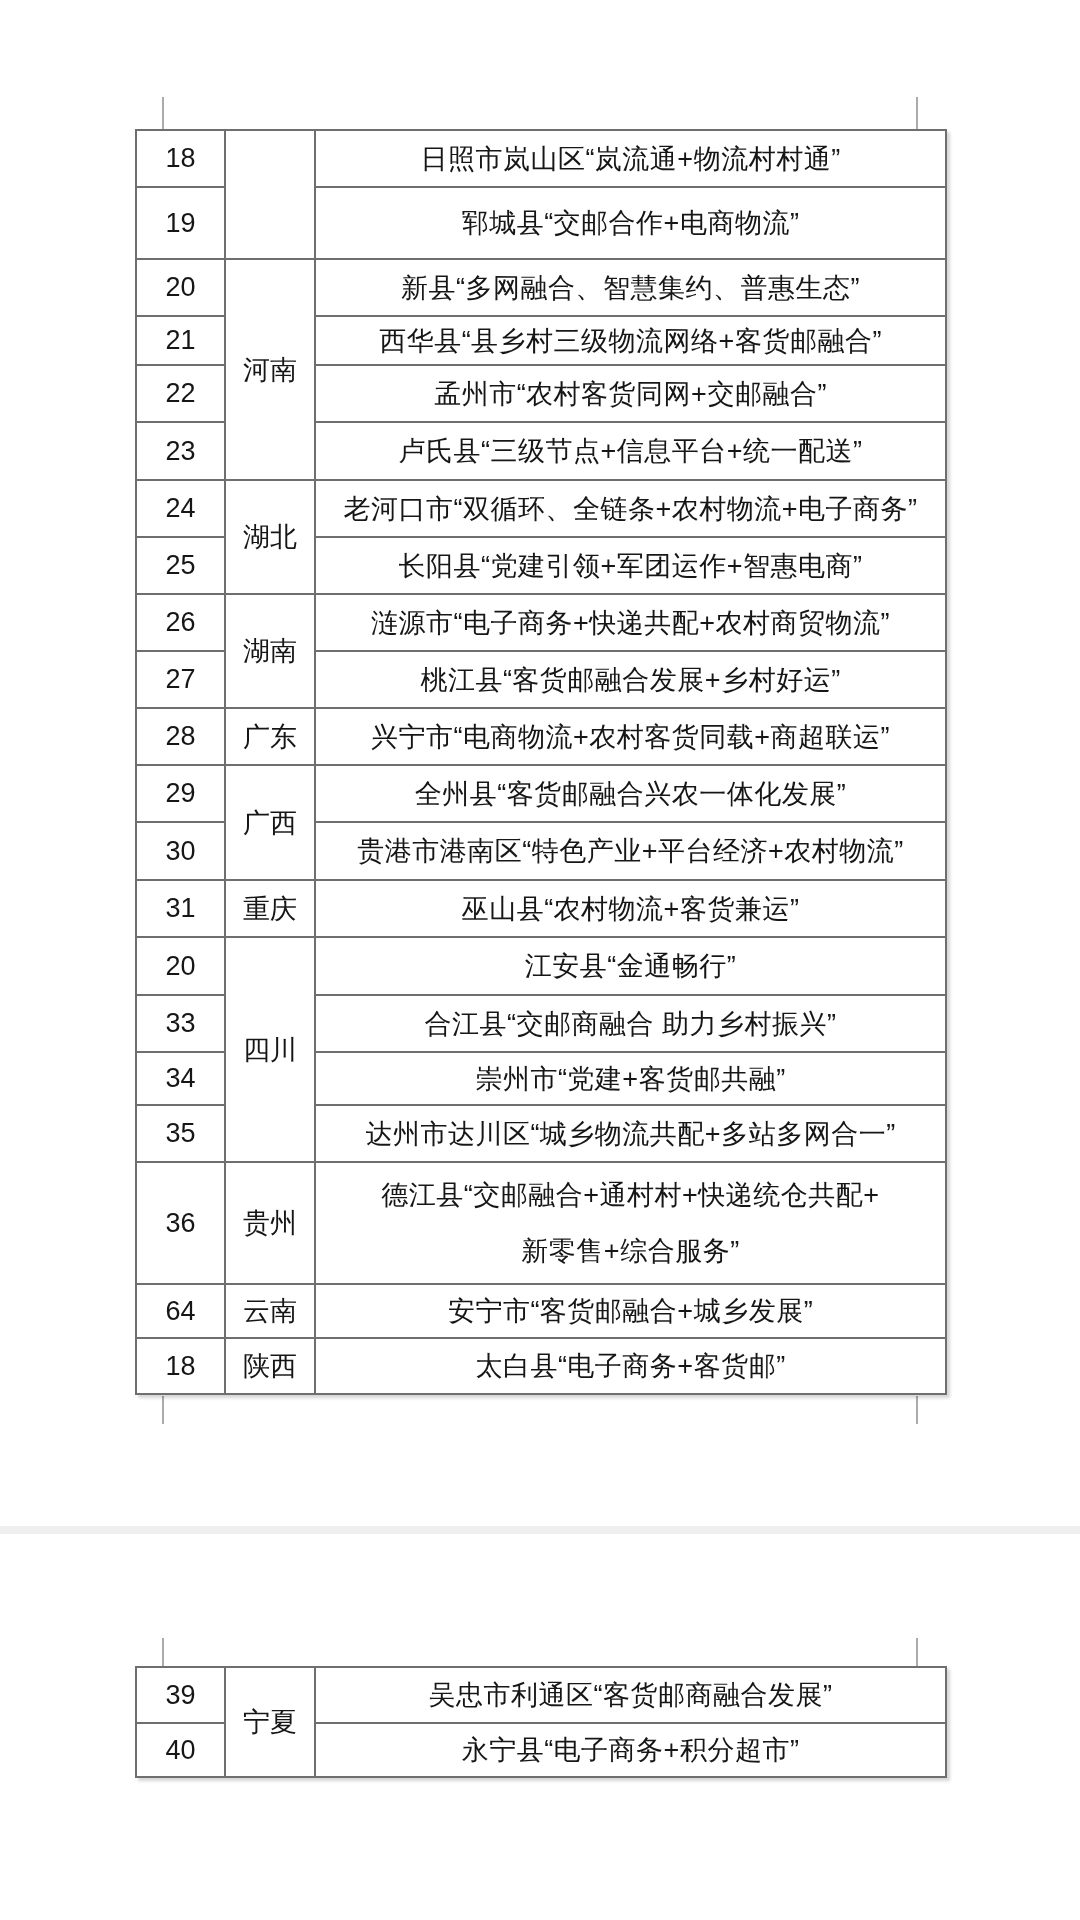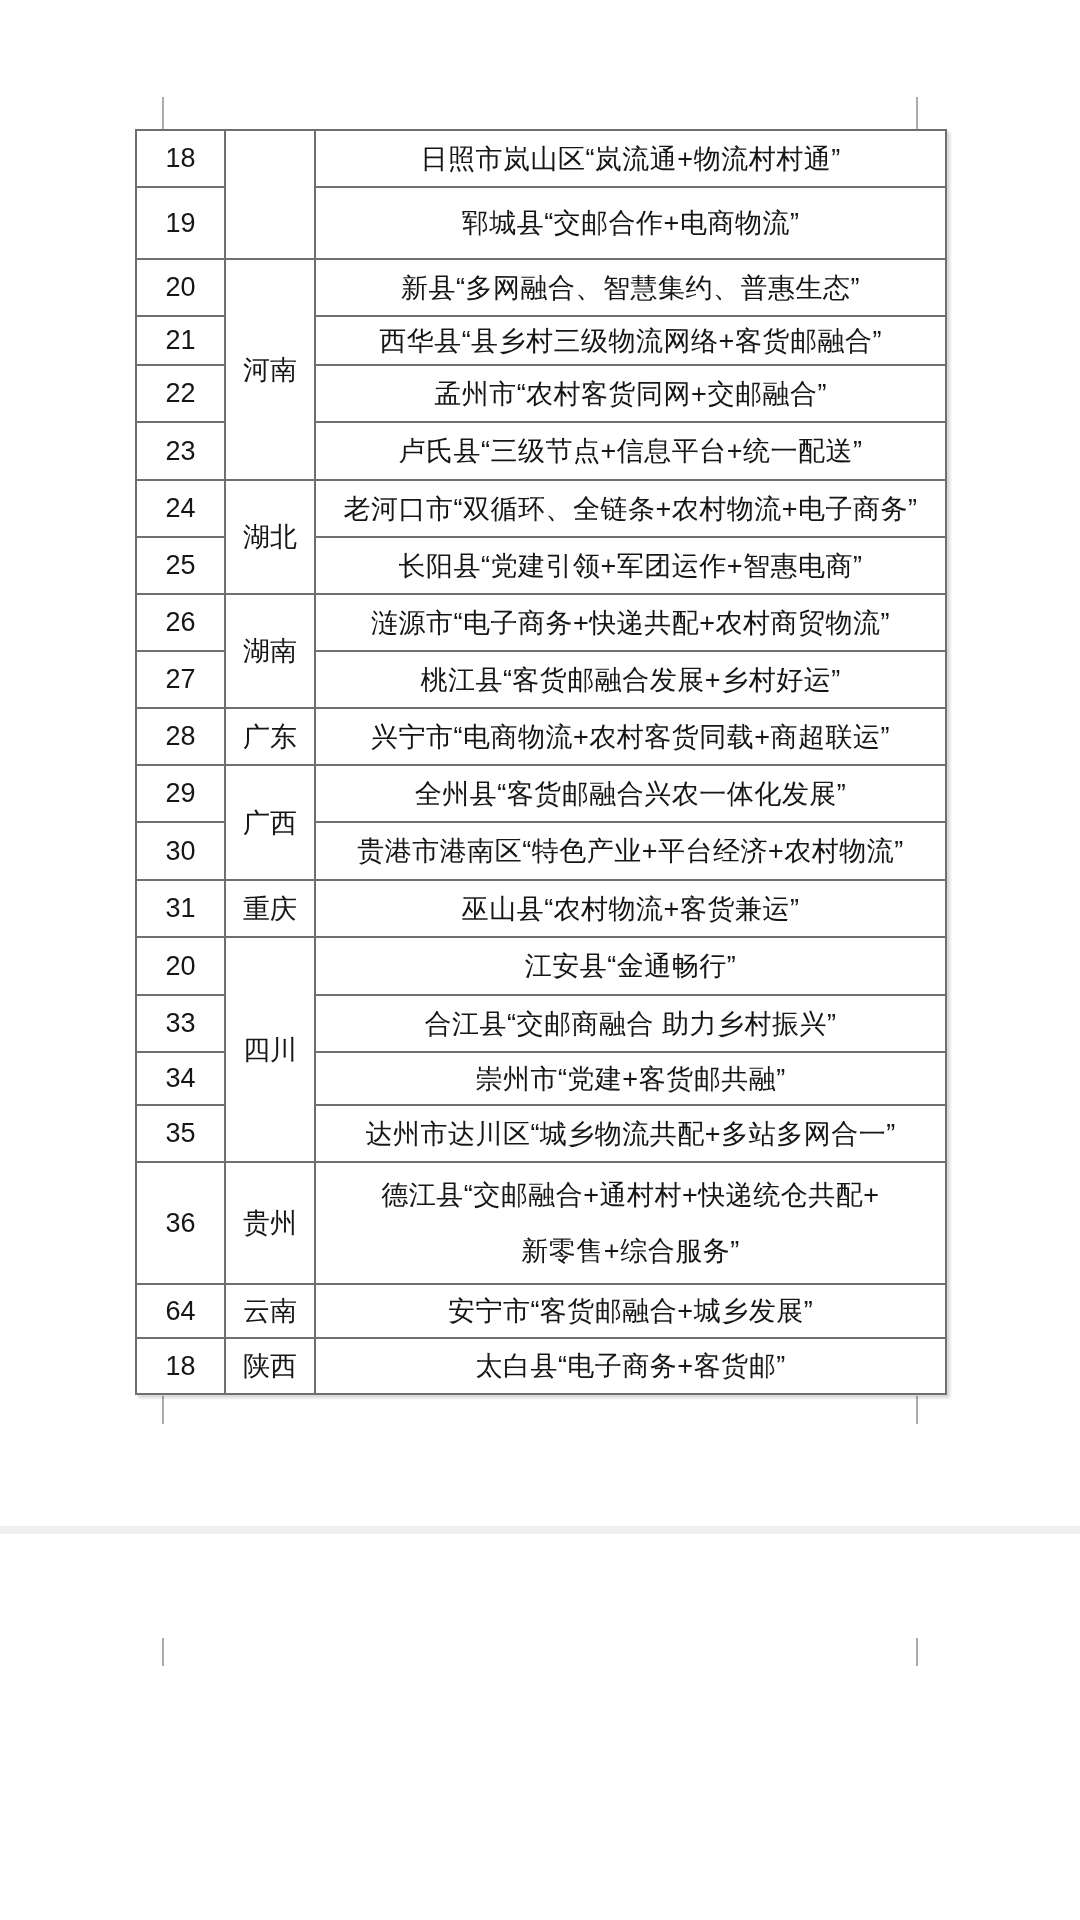--- a/index.html
+++ b/index.html
@@ -147,14 +147,32 @@
         <td class="proj">安宁市“客货邮融合+城乡发展”</td>
       </tr>
       <tr style="height:56px">
         <td class="no">18</td>
         <td class="prov">陕西</td>
         <td class="proj">太白县“电子商务+客货邮”</td>
       </tr>
     </tbody>
   </table>
 
+  <table class="doc-table" id="t2">
+    <colgroup>
+        <col style="width:89px">
+        <col style="width:90px">
+        <col style="width:631px">
+      </colgroup>
+    <tbody>
+      <tr style="height:56px">
+        <td class="no">39</td>
+        <td class="prov" rowspan="2">宁夏</td>
+        <td class="proj">吴忠市利通区“客货邮商融合发展”</td>
+      </tr>
+      <tr style="height:54px">
+        <td class="no">40</td>
+        <td class="proj">永宁县“电子商务+积分超市”</td>
+      </tr>
+    </tbody>
+  </table>
 
 </div>
 
 </body></html>

